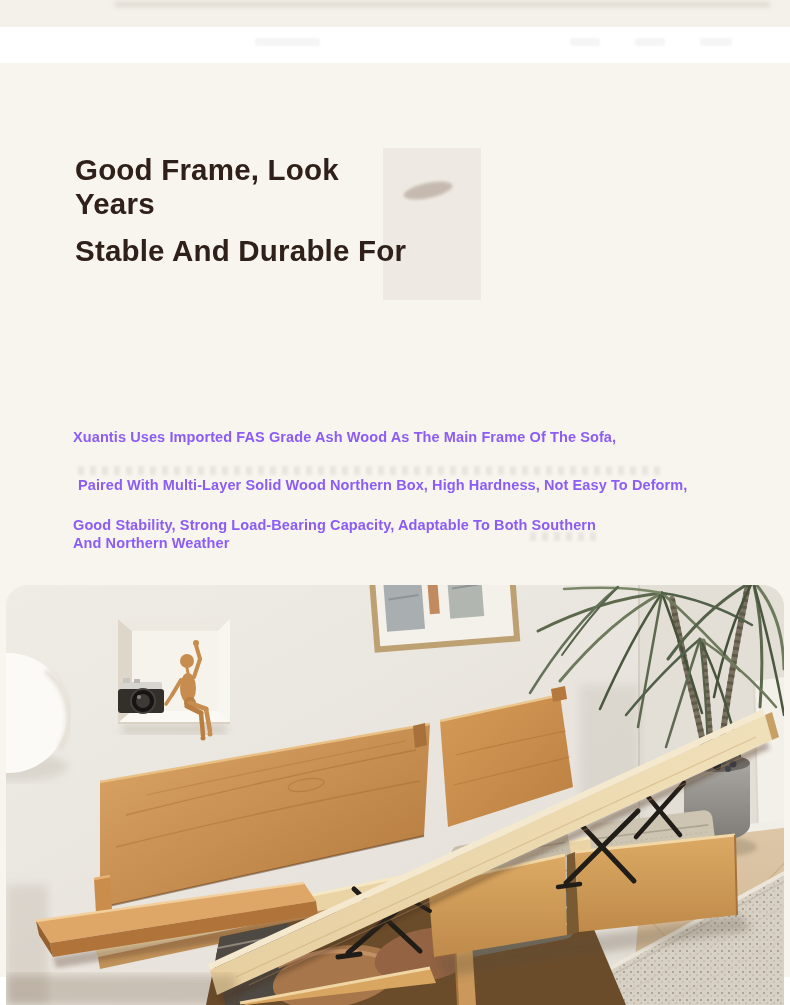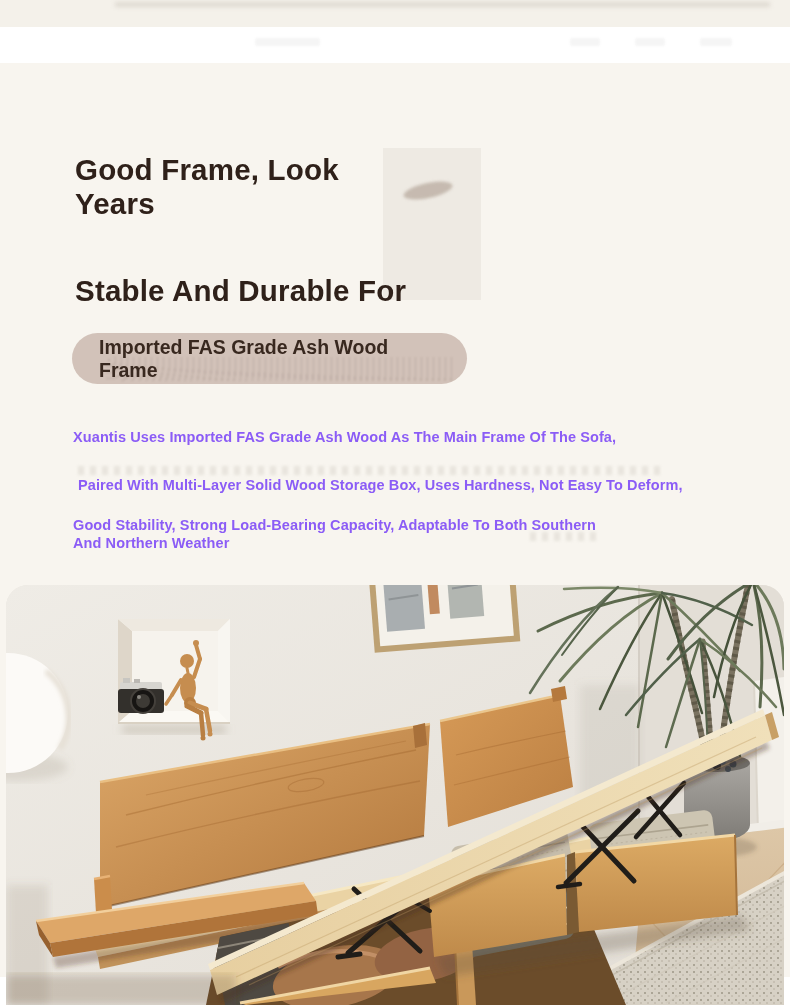--- a/index.html
+++ b/index.html
@@ -12,21 +12,21 @@
   .top-smear{position:absolute;left:115px;top:2px;width:655px;height:5px;
              background:rgba(205,200,190,.55);filter:blur(2px);}
   .white-band{position:absolute;left:0;top:27px;width:790px;height:36px;background:#ffffff;}
   .ghost-chip{position:absolute;height:8px;background:rgba(90,85,78,.06);border-radius:2px;filter:blur(1px);}
 
   
   .h{position:absolute;left:75px;font-size:29.5px;line-height:34px;font-weight:700;
      color:#2f211a;letter-spacing:.2px;white-space:nowrap;}
   .h span{display:block;}
   .h1{top:153px;}
-  .h2{top:234px;margin-top:40px;}
+  .h2{top:234px;}
 
   .ghost-rect{position:absolute;left:383px;top:148px;width:98px;height:152px;
               background:rgba(188,181,170,.16);}
   .smudge{position:absolute;left:403px;top:183px;width:50px;height:15px;border-radius:50%;
           background:rgba(148,128,112,.45);transform:rotate(-12deg);filter:blur(1.5px);}
 
   
   .badge{position:absolute;left:72px;top:333px;width:395px;height:51px;
          background:#d2c2b9;border-radius:26px;overflow:hidden;}
   .badge-text{position:absolute;left:27px;top:3px;font-size:19.5px;line-height:23px;
@@ -70,31 +70,24 @@
   <div class="smudge"></div>
 
   <div class="h h1">
     <span>Good Frame, Look</span>
     <span>Years</span>
   </div>
   <div class="h h2">
     <span>Stable And Durable For</span>
   </div>
 
-  <div class="badge">
-    <div class="badge-ghost"></div>
-    <div class="badge-text">
-      <span>Imported FAS Grade Ash Wood</span>
-      <span>Frame</span>
-    </div>
-  </div>
 
   <div class="para p1">Xuantis Uses Imported FAS Grade Ash Wood As The Main Frame Of The Sofa,</div>
   <div class="ghost-line gl1"></div>
-  <div class="para p2">Paired With Multi-Layer Solid Wood Storage Box, Uses Hardness, Not Easy To Deform,</div>
+  <div class="para p2">Paired With Multi-Layer Solid Wood Northern Box, High Hardness, Not Easy To Deform,</div>
   <div class="para p3">Good Stability, Strong Load-Bearing Capacity, Adaptable To Both Southern And Northern Weather</div>
   <div class="ghost-line gl2"></div>
 
   <div class="photo">
     <svg width="778" height="420" viewBox="0 0 778 420" xmlns="http://www.w3.org/2000/svg">
       <defs>
         <linearGradient id="wallGrad" x1="0" y1="0" x2="1" y2="1">
           <stop offset="0" stop-color="#efece6"></stop>
             <stop offset="1" stop-color="#e2ddd5"></stop>
         </linearGradient>

